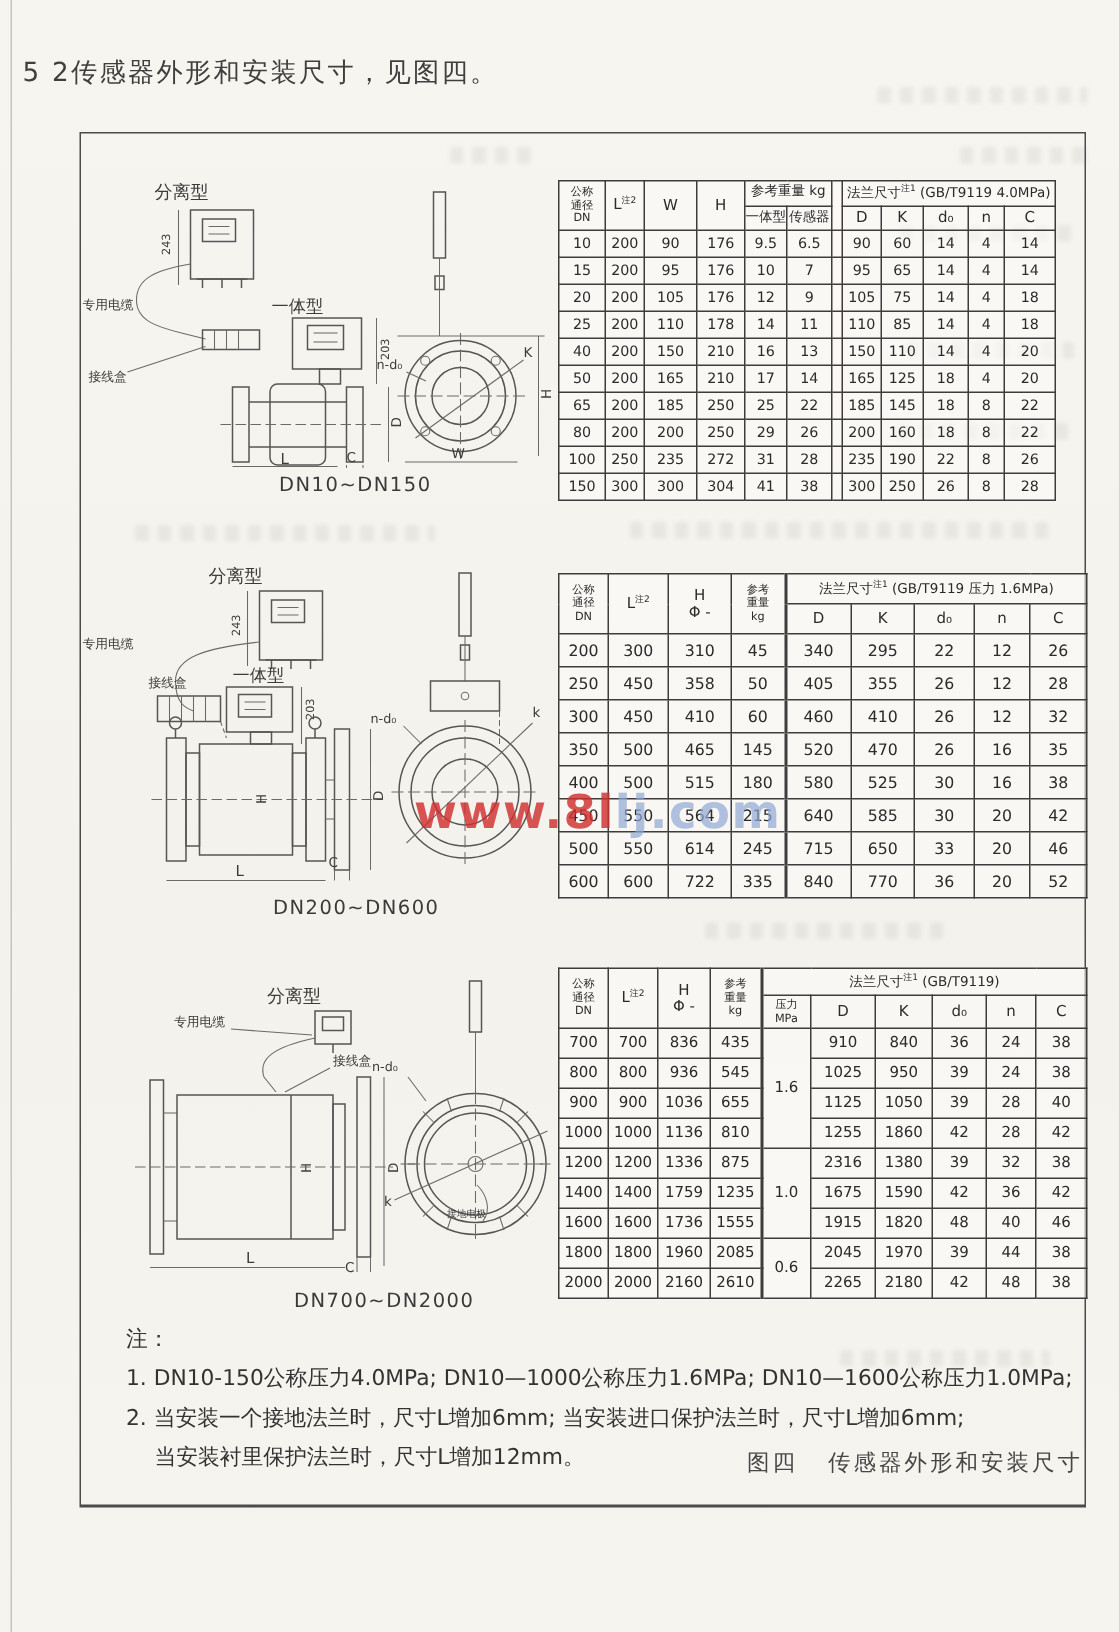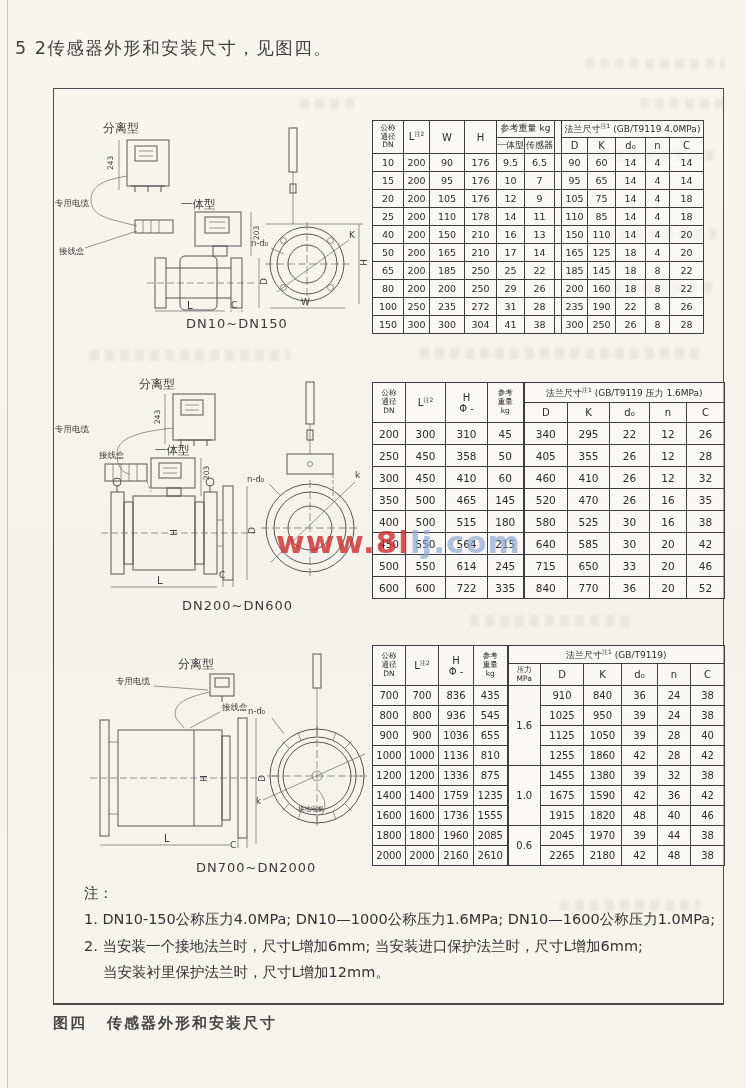--- a/index.html
+++ b/index.html
@@ -25,21 +25,21 @@
   #t2 td{height:21px;font-size:10.5px;}
   #t3 td{height:19px;font-size:10px;}
   td.gap,th.gap{background:rgba(253,252,249,0.2);}
   .thickL{border-left-width:2px !important;}
   .pcell{font-size:10px;}
   
   .notes{position:absolute;left:84px;top:882px;width:636px;font-size:14.5px;color:#333;}
   .notes .nline{margin:0 0 3px 0;line-height:1.62;}
   .notes .indent{padding-left:19px;}
   
-  .fig-caption{position:absolute;left:53px;top:1014px;width:669px;text-align:left;font-size:15px;color:#474747;letter-spacing:2px;font-weight:bold;}
+  .fig-caption{position:absolute;left:53px;top:966px;width:669px;text-align:right;font-size:15px;color:#474747;letter-spacing:2px;}
   .fig-caption .lab{margin-right:20px;}
   
   .watermark{position:absolute;left:276px;top:524px;font-size:31px;font-weight:bold;letter-spacing:1px;white-space:nowrap;pointer-events:none;}
   .watermark .wm-red{color:rgba(207,48,48,0.82);}
   .watermark .wm-blue{color:rgba(142,168,212,0.70);}
   
   .bleed{position:absolute;height:11px;opacity:0.10;filter:blur(1.4px);border-radius:2px;
          background:repeating-linear-gradient(90deg,#7a7a7a 0 9px,transparent 9px 15px);}
 </style>
 </head>
@@ -665,21 +665,21 @@
           <td>42</td>
           <td>28</td>
           <td>42</td>
         </tr>
         <tr>
           <td>1200</td>
           <td>1200</td>
           <td>1336</td>
           <td>875</td>
           <td rowspan="3" class="pcell thickL">1.0</td>
-          <td>1455</td>
+          <td>2316</td>
           <td>1380</td>
           <td>39</td>
           <td>32</td>
           <td>38</td>
         </tr>
         <tr>
           <td>1400</td>
           <td>1400</td>
           <td>1759</td>
           <td>1235</td>

